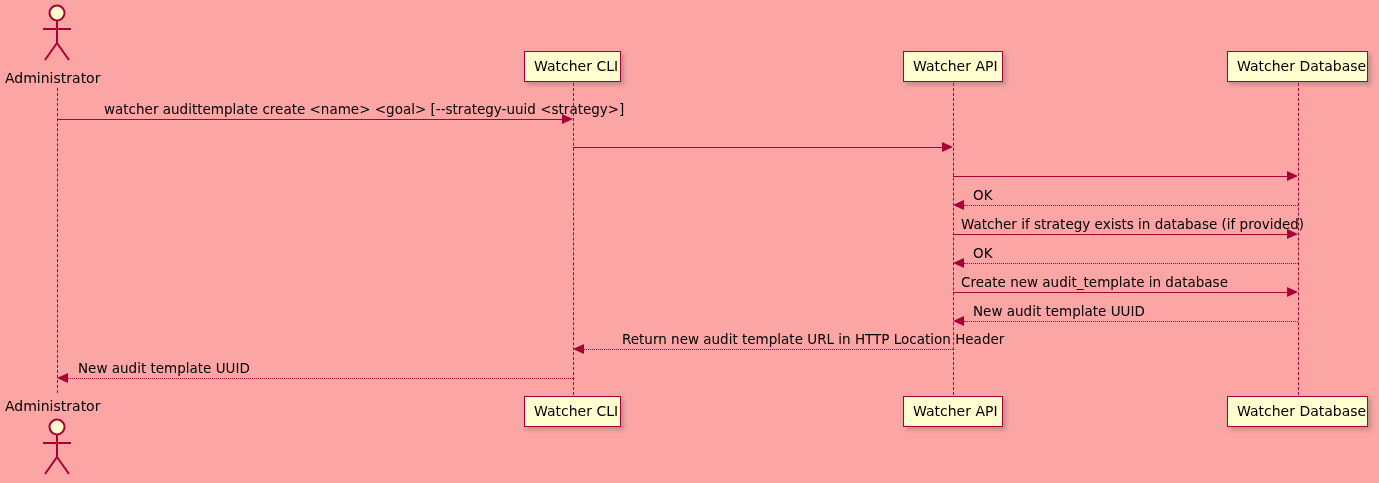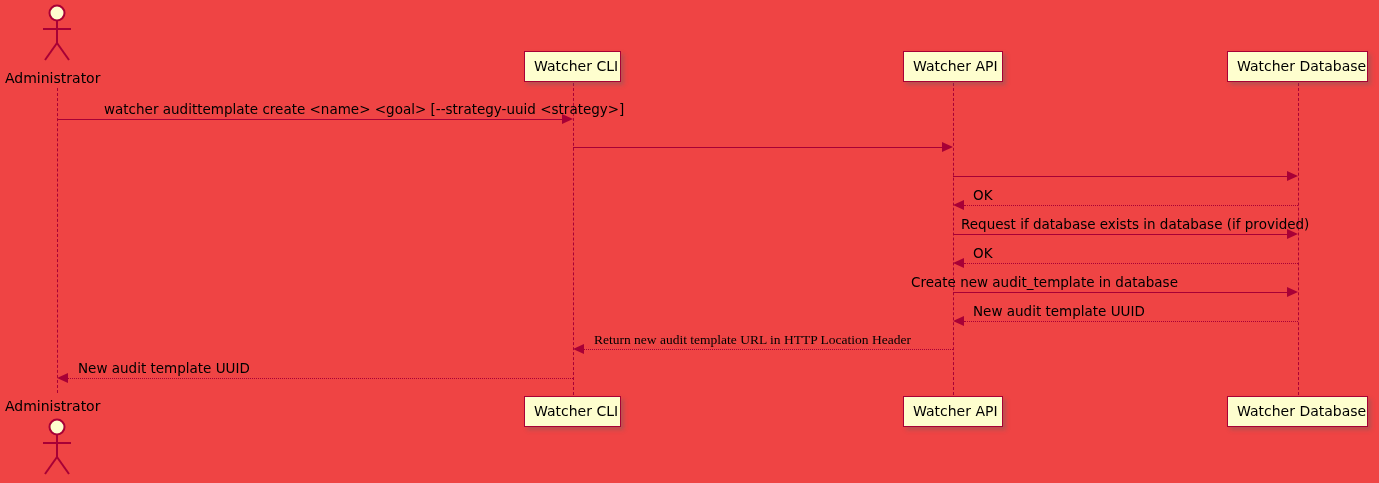--- a/index.html
+++ b/index.html
@@ -8,21 +8,21 @@
     padding: 0;
     background: #FFFFFF;
   }
   body {
     font-family: "DejaVu Sans", sans-serif;
   }
   #diagram {
     position: relative;
     width: 1379px;
     height: 483px;
-    background: #ef4444;
+    background: #fca5a5;
     overflow: hidden;
   }
   .lifeline {
     position: absolute;
     width: 0;
     border-left: 1px dashed #A80036;
     top: 0;
   }
   .participant-box {
     position: absolute;
@@ -121,37 +121,37 @@
   <div class="msg-line solid" style="left:573px; top:147px; width:369px;"></div>
   <div class="arrow-head right" style="left:942px; top:142px;"></div>
 
   <div class="msg-line solid" style="left:953px; top:176px; width:334px;"></div>
   <div class="arrow-head right" style="left:1287px; top:171px;"></div>
 
   <div class="msg-label" style="left:973px; top:189px;">OK</div>
   <div class="msg-line dotted" style="left:964px; top:205px; width:334px;"></div>
   <div class="arrow-head left" style="left:953px; top:200px;"></div>
 
-  <div class="msg-label" style="left:961px; top:218px;">Request if database exists in database (if provided)</div>
+  <div class="msg-label" style="left:961px; top:218px;">Watcher if strategy exists in database (if provided)</div>
   <div class="msg-line solid" style="left:953px; top:234px; width:334px;"></div>
   <div class="arrow-head right" style="left:1287px; top:229px;"></div>
 
   <div class="msg-label" style="left:973px; top:247px;">OK</div>
   <div class="msg-line dotted" style="left:964px; top:263px; width:334px;"></div>
   <div class="arrow-head left" style="left:953px; top:258px;"></div>
 
-  <div class="msg-label" style="left:911px; top:276px;">Create new audit_template in database</div>
+  <div class="msg-label" style="left:961px; top:276px;">Create new audit_template in database</div>
   <div class="msg-line solid" style="left:953px; top:292px; width:334px;"></div>
   <div class="arrow-head right" style="left:1287px; top:287px;"></div>
 
   <div class="msg-label" style="left:973px; top:305px;">New audit template UUID</div>
   <div class="msg-line dotted" style="left:964px; top:321px; width:334px;"></div>
   <div class="arrow-head left" style="left:953px; top:316px;"></div>
 
-  <div class="msg-label" style="left:594px; top:333px;font-family:Liberation Serif, serif;">Return new audit template URL in HTTP Location Header</div>
+  <div class="msg-label" style="left:622px; top:333px;">Return new audit template URL in HTTP Location Header</div>
   <div class="msg-line dotted" style="left:584px; top:349px; width:369px;"></div>
   <div class="arrow-head left" style="left:573px; top:344px;"></div>
 
   <div class="msg-label" style="left:78px; top:362px;">New audit template UUID</div>
   <div class="msg-line dotted" style="left:68px; top:378px; width:505px;"></div>
   <div class="arrow-head left" style="left:57px; top:373px;"></div>
 
   <div class="actor-label" style="left:5px; top:398px;">Administrator</div>
   <div class="actor" style="left:35px; top:416px;">
     <svg width="44" height="62" viewBox="0 0 44 62">

